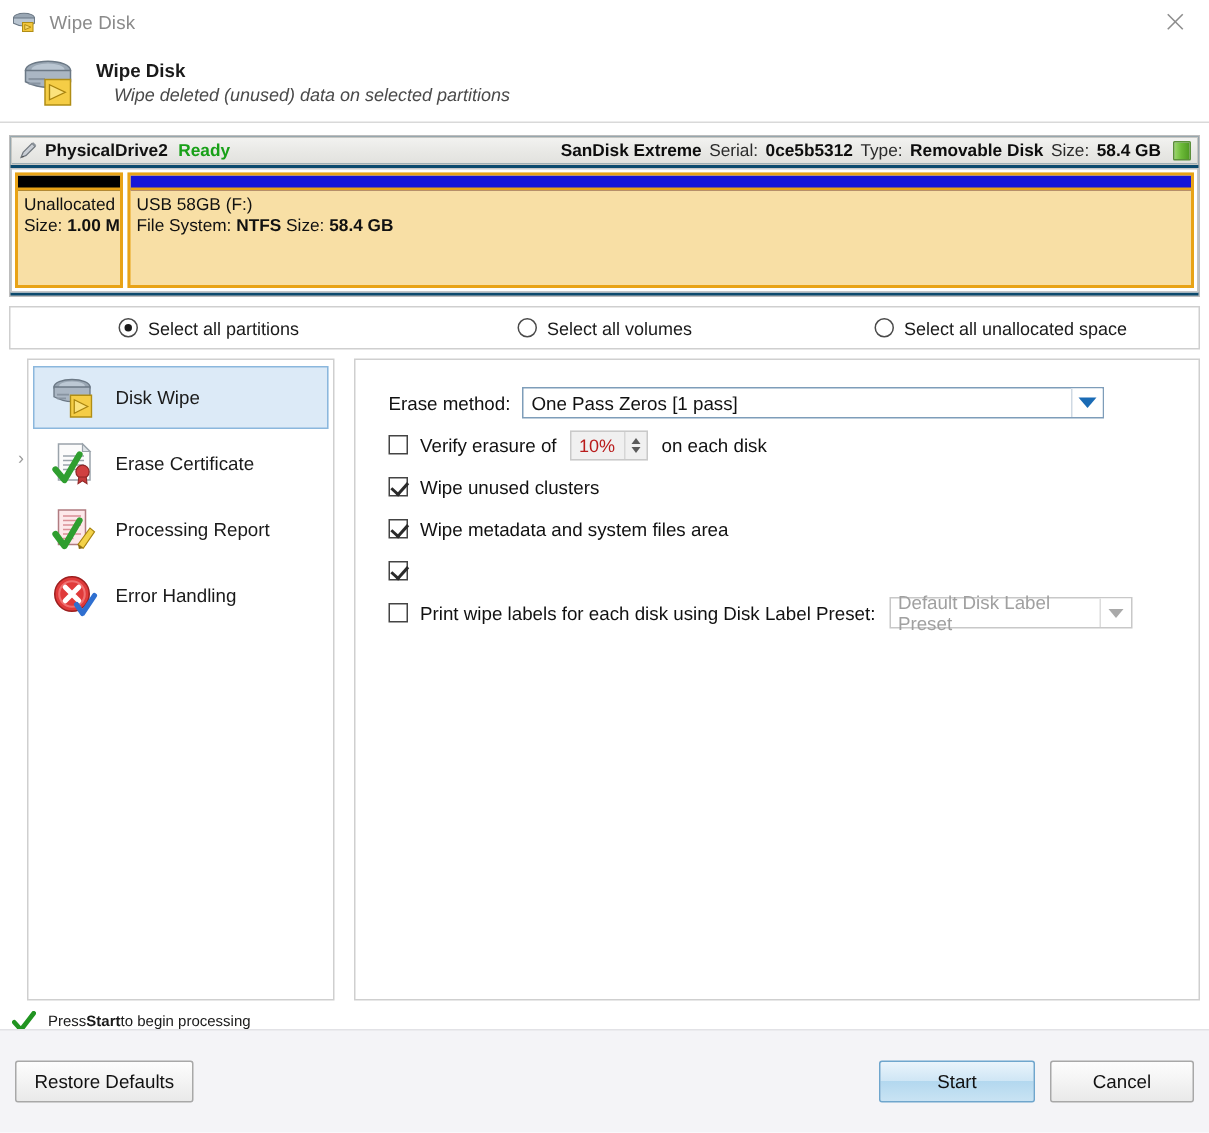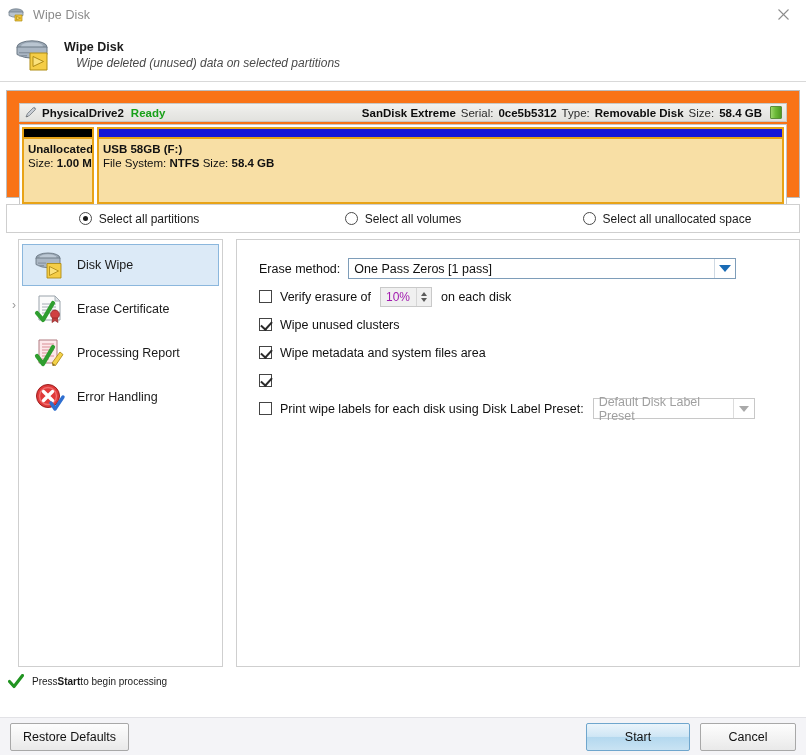--- a/index.html
+++ b/index.html
@@ -54,23 +54,23 @@
   }
   .header-sub {
     font-size: 12px; font-style: italic; color: #4a4a4a;
     line-height: 16px; padding-left: 12px;
   }
 
   
   .disk-panel {
     margin: 8px 6px 0 6px;
     border: 1px solid #bdbdbd;
-    background: #f97316;
+    background: #0c4a6e;
     height: 108px;
-    padding: 12px;
+    padding: 0;
   }
   .disk-bar {
     height: 19px;
     background: linear-gradient(to bottom, #f2f2f0 0%, #e9e9e6 50%, #e2e2de 100%);
     border: 1px solid #c8c8c4;
     display: flex;
     align-items: center;
     padding: 0 4px;
     font-size: 11.5px;
     position: relative;
@@ -115,21 +115,21 @@
   .part .usage.black { background: #000000; }
   .part .usage.blue  { background: #1616d8; }
   .part-info {
     padding: 3px 4px 0 4px;
     font-size: 11.5px;
     line-height: 14px;
     color: #111;
     white-space: nowrap;
     overflow: hidden;
   }
-  .part-title { font-weight: bold; }
+  .part-title { font-weight: normal; }
   .part-line b { font-weight: bold; }
   .part-unalloc { width: 72px; flex: none; }
   .part-usb { flex: 1; }
 
   
   .radio-row {
     margin: 6px 6px 0 6px;
     height: 29px;
     border: 1px solid #cfcfcf;
     background: #ffffff;
@@ -258,21 +258,21 @@
   .opt-text { font-size: 12.5px; color: #111; }
 
   .spin {
     width: 52px; height: 20px;
     border: 1px solid #c9c9c9;
     background: #f0f0f0;
     margin: 0 9px;
     display: flex;
     align-items: center;
     font-size: 12px;
-    color: #a21caf;
+    color: #b91c1c;
     padding-left: 5px;
     flex: none;
   }
   .spin .val { flex: 1; }
   .spin-btns {
     width: 15px; height: 100%;
     border-left: 1px solid #d6d6d6;
     display: flex; flex-direction: column;
     align-items: center; justify-content: center;
     gap: 2px;
@@ -293,21 +293,21 @@
     padding-left: 8px;
     font-size: 10px;
     color: #1a1a1a;
   }
   .status svg { margin-right: 8px; flex:none; }
   .status b { font-weight: bold; }
 
   .footer {
     position: absolute;
     left: 0; right: 0; bottom: 0;
-    height: 38px;
+    height: 69px;
     background: #f4f4f7;
     border-top: 1px solid #e2e2e6;
     display: flex;
     align-items: center;
     padding: 0 10px;
   }
   .btn {
     height: 28px;
     min-width: 96px;
     border: 1px solid #a8a8a8;

